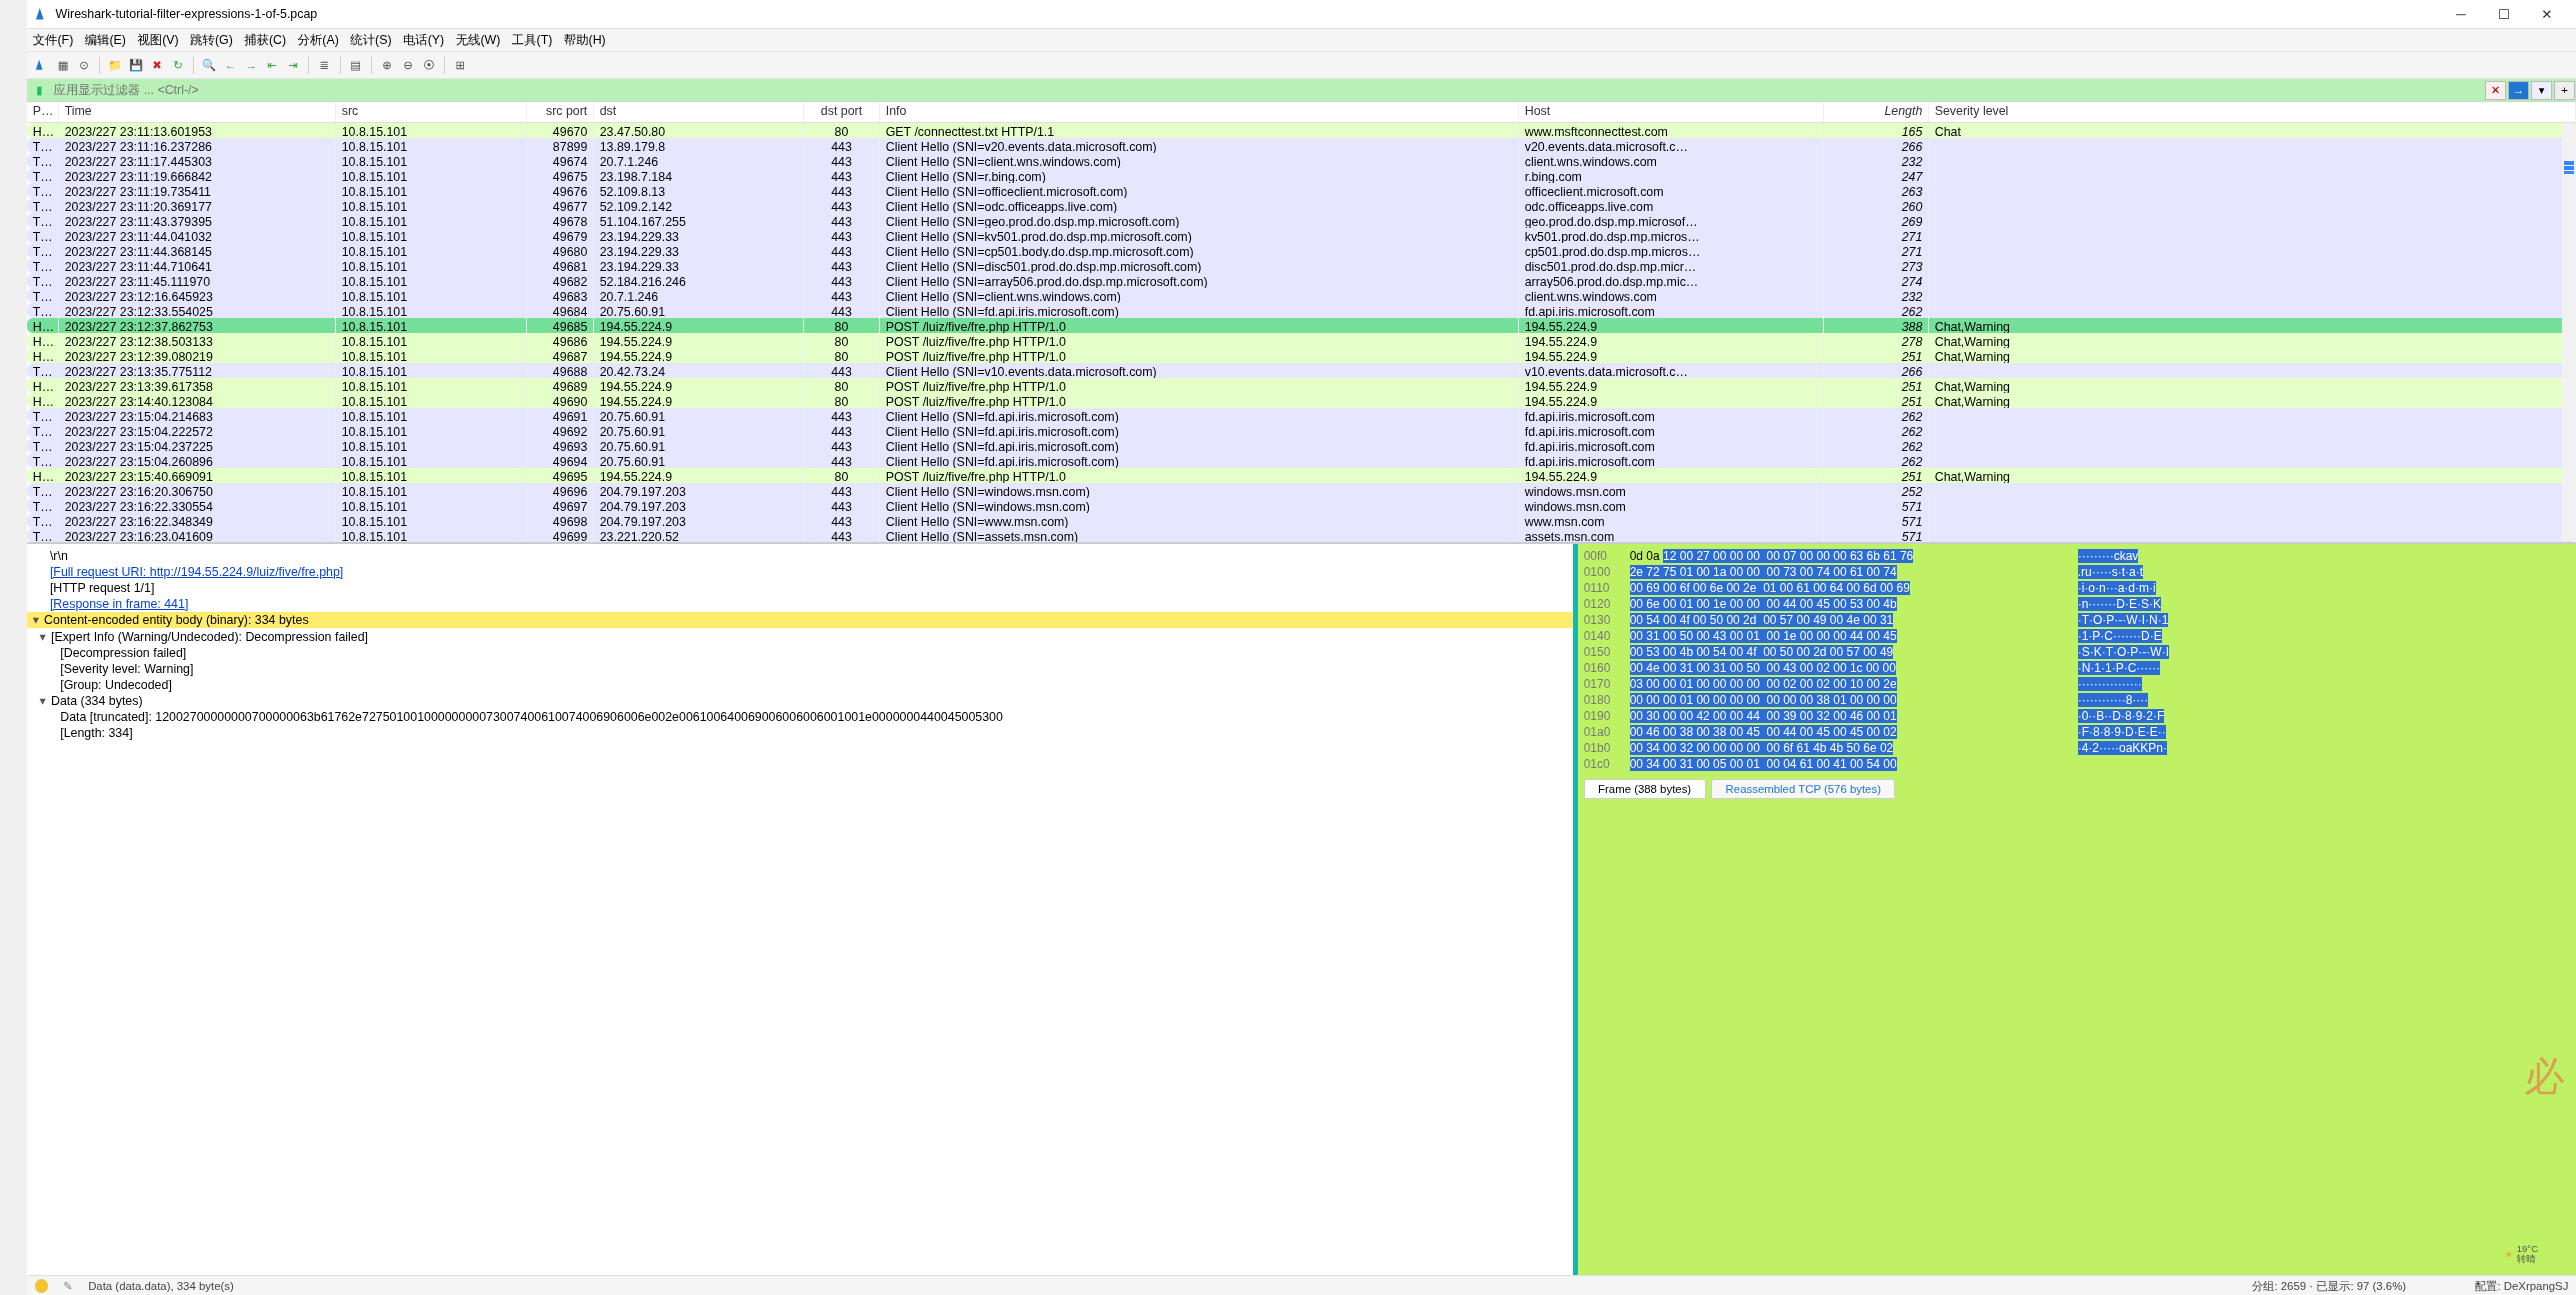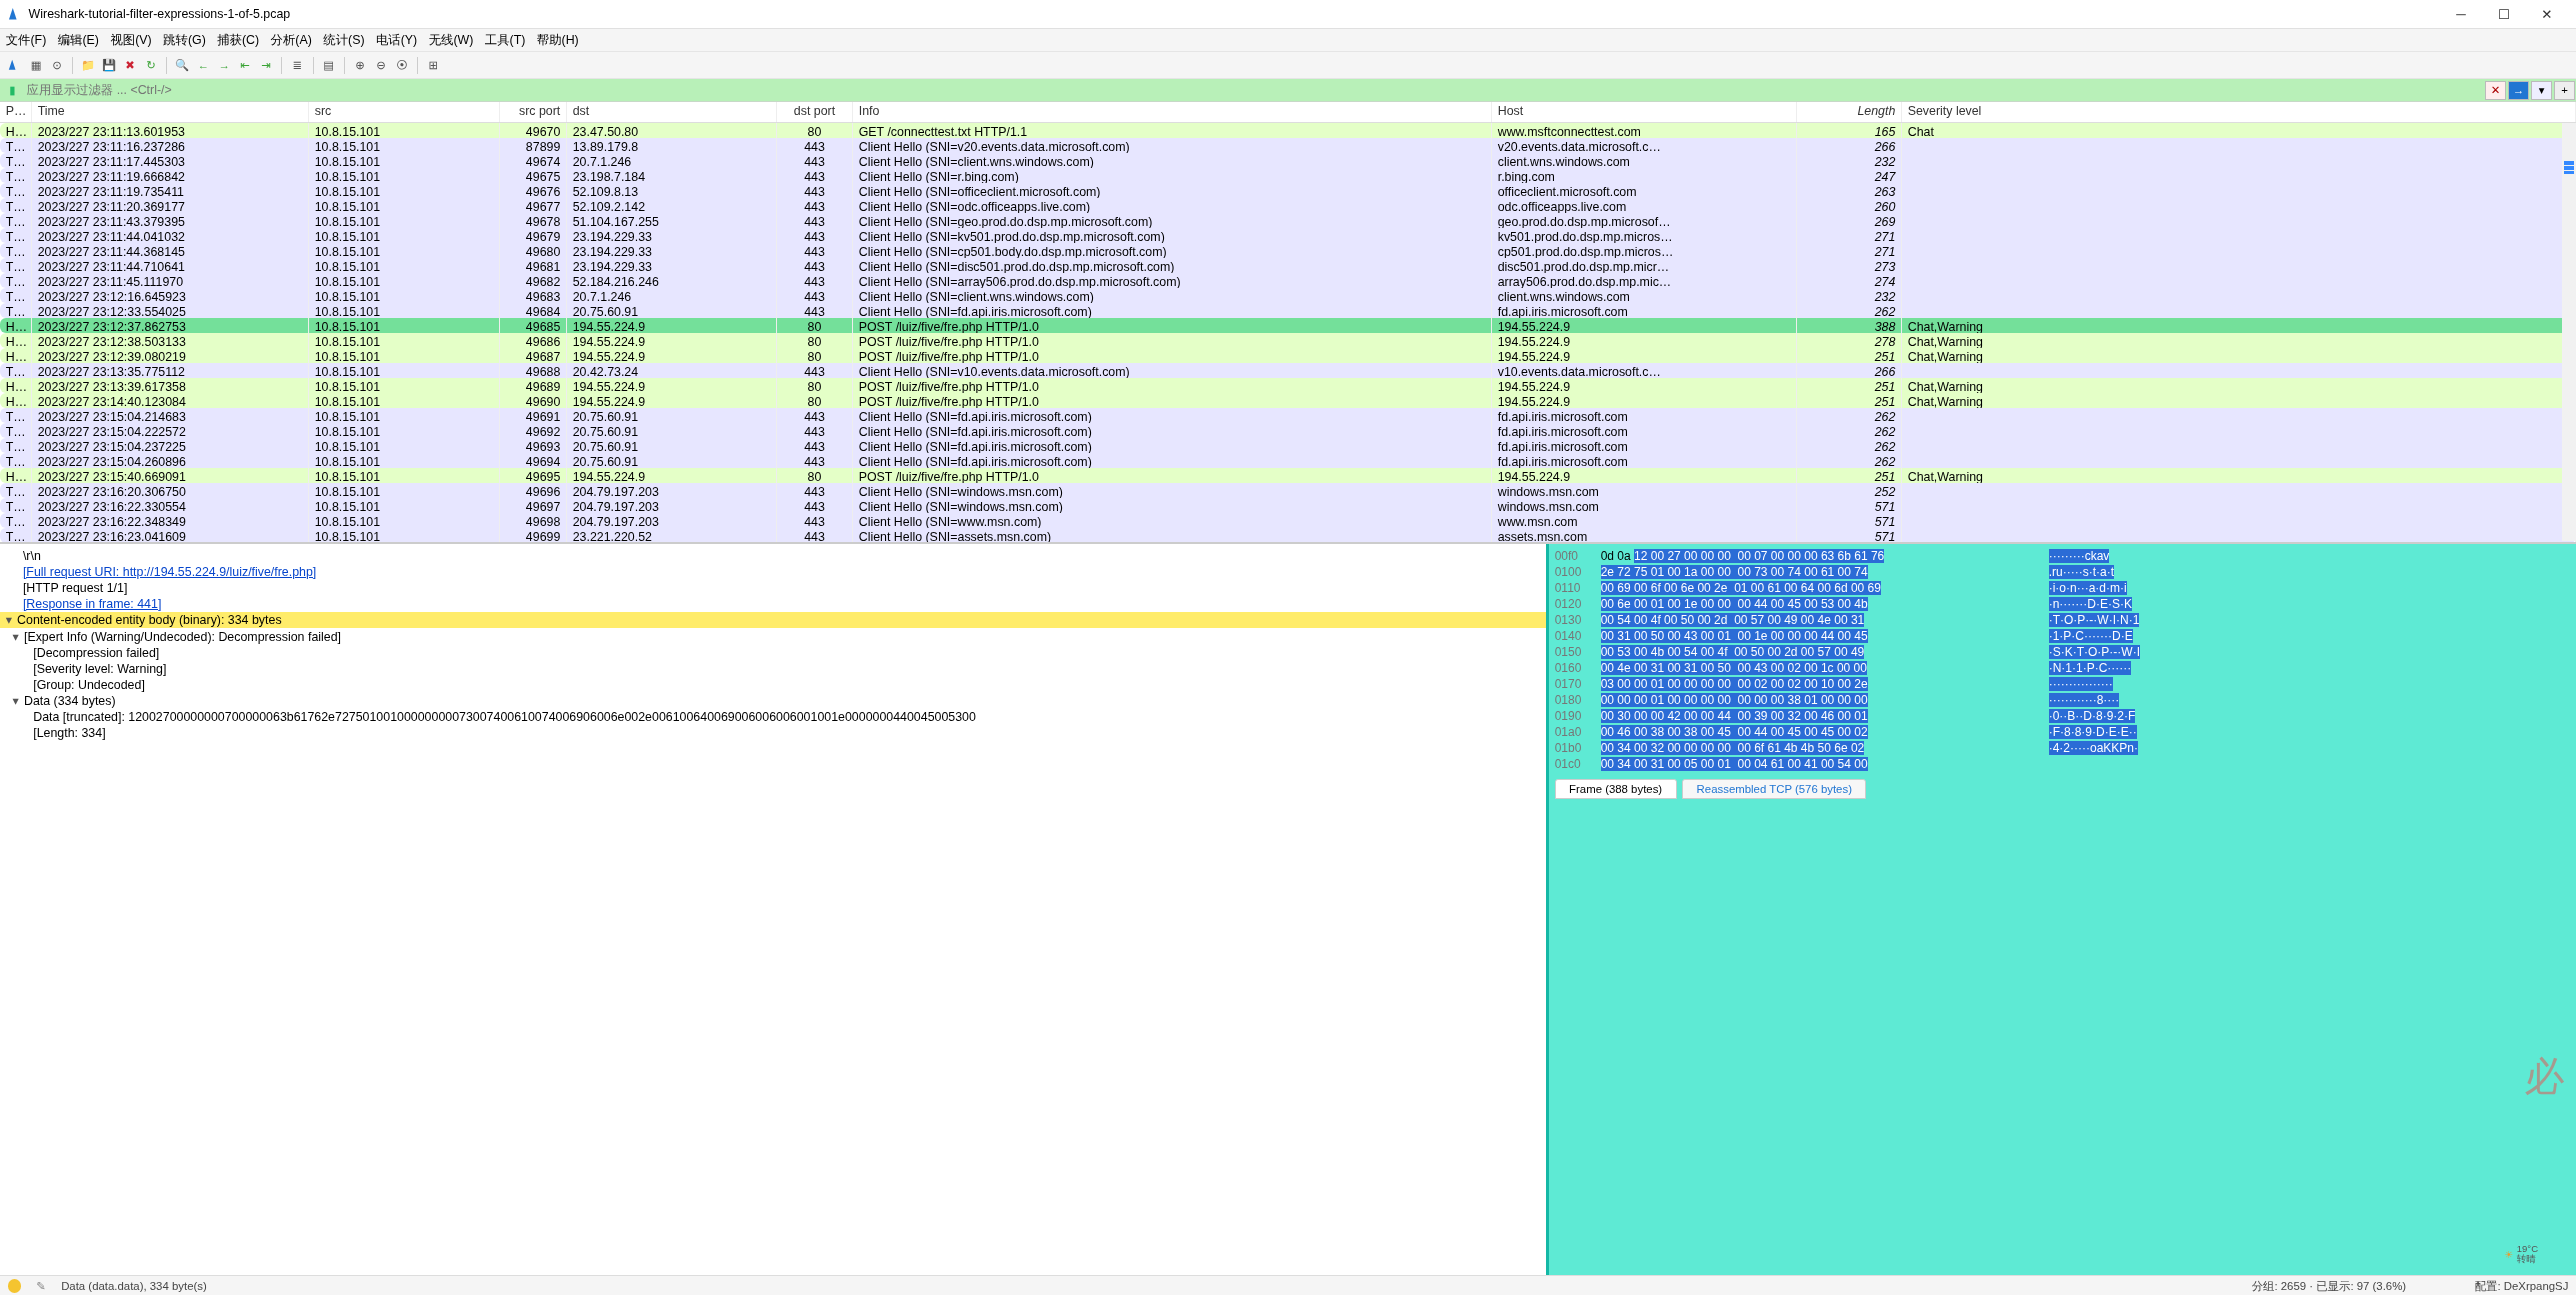--- a/index.html
+++ b/index.html
@@ -1,17 +1,17 @@
 <!DOCTYPE html>
 <html><head>
 <meta charset="utf-8">
 <style>
 * { margin: 0; padding: 0; box-sizing: border-box; font-family: "Segoe UI", Arial, sans-serif; }
 body { background: #fff; font-size: 11.4px; overflow: hidden; width: 2576px; height: 1296px; transform-origin: 0 0; }
-.window { display: flex; flex-direction: column; height: 100%; background: #f0f0f0; }
+.window { display: flex; flex-direction: column; height: 100%; background: #f0f0f0; padding-left: 27px; }
 .titlebar { height: 29px; background: #fff; display: flex; align-items: center; padding: 0 7.6px; border-bottom: 1px solid #e0e0e0; font-size:12.4px;}
 .titlebar .fin { width:15.3px; height:15.3px; margin-right:5.7px; display:inline-block; }
 .titlebar .fin svg { width:15.3px; height:15.3px; }
 .title-spacer { flex:1; }
 .title-btns { display:flex; gap:0; }
 .title-btn { width:43px; height:27px; display:flex; align-items:center; justify-content:center; color:#333; font-size:13.4px;}
 .menubar { height:23px; background:#f5f5f5; display:flex; align-items:center; padding:0 5.7px; gap:11.4px; font-size:12.4px; border-bottom:1px solid #e5e5e5;}
 .menubar span { cursor:default; }
 .toolbar { height:27px; background:#f5f5f5; display:flex; align-items:center; padding:1.9px 5.7px; gap:1.9px; border-bottom:1px solid #e5e5e5;}
 .toolbar .tbtn { width:19px; height:19px; display:flex; align-items:center; justify-content:center; color:#555; border:1px solid transparent; border-radius:1.9px;}
@@ -36,21 +36,21 @@
 .grid-row.http { background:#e4ffc7; }
 .grid-row.tls { background:#e7e6ff; }
 .grid-row.sel { background:#74e09a; }
 .grid-wrap { position:relative; }
 .lower { display:flex; flex:1; border-top:1px solid #ccc; min-height:0;}
 .tree { flex:0 0 1546px; background:#fff; padding:3.8px 0; overflow:hidden; font-family:"Consolas","Courier New",monospace; font-size:12.4px; line-height:16px;}
 .tree .node { white-space:pre; padding:0 5.7px;}
 .tree .link { color:#0645cc; text-decoration:underline;}
 .tree .hl { background:#ffec6a; display:inline-block; width:100%;}
 .tree .caret { display:inline-block; width:11.4px; color:#555;}
-.hex { flex:1; background:#5eead4; padding:3.8px 5.7px; overflow:hidden; border-left:3px solid #14b8a6;}
+.hex { flex:1; background:#bef264; padding:3.8px 5.7px; overflow:hidden; border-left:5px solid #14b8a6;}
 .hex-body { font-family:"Consolas","Courier New",monospace; font-size:12px; line-height:16px; white-space:pre;}
 .hex-row { display:flex; }
 .hex-off { color:#777; width:46px;}
 .hex-bytes { width:448px; }
 .hex-bytes span, .hex-ascii span { background:#2b6cd6; color:#fff;}
 .hex-ascii { flex:1; }
 .hex-tabs { margin-top:3.8px; display:flex; gap:5.7px; padding:3.8px 0;}
 .hex-tab { padding:2.9px 13.4px; border:1px solid #ccc; border-radius:2.9px 2.9px 0 0; background:#fff; font-size:11.4px;}
 .hex-tab.active { background:#f7f7f7; color:#2176d2;}
 .status { height:21px; background:#f5f5f5; border-top:1px solid #ddd; display:flex; align-items:center; padding:0 7.6px; font-size:11.4px; color:#444; gap:15.3px;}

